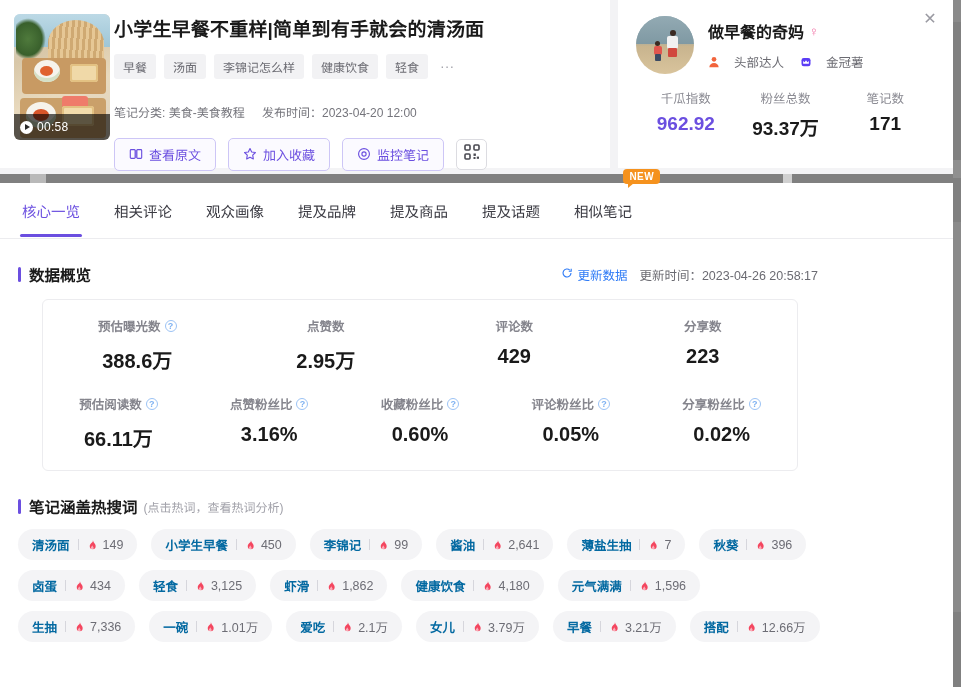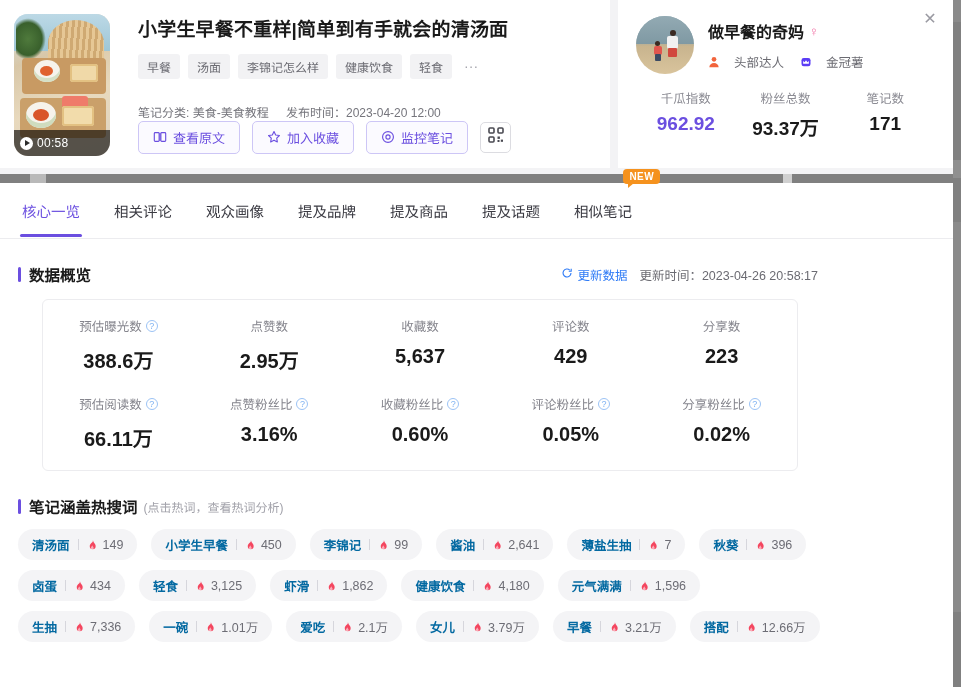--- a/index.html
+++ b/index.html
@@ -25,21 +25,21 @@
   
   .header-wrap {
     position: absolute; top: 0; left: 0; width: 953px; height: 174px;
     background: #f3f3f5;
   }
   .note-card {
     position: absolute; top: 0; left: 0; width: 610px; height: 168px;
     background: #fff; display: flex; padding: 14px 0 0 14px;
   }
   .thumb {
-    position: relative; width: 96px; height: 142px; border-radius: 14px;
+    position: relative; width: 96px; height: 126px; border-radius: 6px;
     overflow: hidden; flex: 0 0 96px;
     background: linear-gradient(160deg,#cfe3ee 0%, #d8c7a8 30%, #e8d9bd 60%, #ded3c2 100%);
   }
   .thumb .sky { position:absolute; top:0; left:0; right:0; height:26%;
     background: linear-gradient(180deg,#bcd9e6,#9ec6d6); }
   .thumb .plant { position:absolute; top:4px; left:2px; width:30px; height:42px;
     background: radial-gradient(ellipse at 40% 50%, #4f7a3c 0%, #39602c 55%, rgba(57,96,44,0) 70%); }
   .thumb .fan { position:absolute; top:6px; left:34px; width:56px; height:46px;
     border-radius: 50% 50% 8px 8px;
     background: repeating-linear-gradient(95deg,#cfa972 0 3px,#e6c795 3px 6px); }
@@ -71,34 +71,34 @@
   .thumb .dur .play {
     width: 13px; height: 13px; border-radius: 50%; background: #fff;
     display:inline-flex; align-items:center; justify-content:center; flex:0 0 13px;
   }
   .thumb .dur .play::after {
     content:""; width:0; height:0; border-left:5px solid #2b2b2b;
     border-top:3.2px solid transparent; border-bottom:3.2px solid transparent;
     margin-left:1.5px;
   }
 
-  .note-body { padding-left: 28px; padding-top: 4px; }
+  .note-body { padding-left: 4px; padding-top: 4px; }
   .note-title {
     font-size: 19px; font-weight: bold; color: #1a1a1a; line-height: 1.25;
     letter-spacing: .2px;
   }
   .tag-row { display: flex; align-items: center; gap: 8px; margin-top: 12px; }
   .chip {
     background: #f2f2f4; color: #6b6b72; font-size: 12px;
     padding: 4px 9px; border-radius: 3px; white-space: nowrap;
   }
   .chip-more { background: transparent; color: #a5a5ad; font-size: 14px; padding: 2px 4px; }
   .meta-line { margin-top: 24px; font-size: 12px; color: #75757c; }
   .meta-line span { margin-right: 14px; }
-  .btn-row { display: flex; align-items: center; gap: 12px; margin-top: 1px; }
+  .btn-row { display: flex; align-items: center; gap: 12px; margin-top: 18px; }
   .btn {
     display: inline-flex; align-items: center; gap: 6px;
     border: 1px solid #cdc6f6; color: #6b4fe0; background: #fbfaff;
     font-size: 13px; border-radius: 5px; padding: 6px 14px; cursor: pointer;
     white-space: nowrap;
   }
   .btn svg { display:block; }
   .btn-qr {
     width: 31px; height: 31px; border: 1px solid #dcdce1; border-radius: 5px;
     background:#fff; display:inline-flex; align-items:center; justify-content:center;
@@ -196,20 +196,21 @@
   .stat-card {
     margin: 14px 42px 0 42px; border: 1px solid #ececef; border-radius: 6px;
     padding: 16px 0 18px; background: #fff;
   }
   .stat-row { display:flex; }
   .stat-row + .stat-row { margin-top: 20px; }
   .stat-cell { flex:1; text-align:center; }
   .stat-lbl {
     font-size: 12.5px; color:#85858d; display:inline-flex; align-items:center; gap:4px;
     justify-content:center;
+    font-weight:bold;
   }
   .q-mark {
     width:12px; height:12px; border-radius:50%; border:1px solid #9cc3f5; color:#7fb2f2;
     font-size:9px; line-height:10px; text-align:center; display:inline-block;
     font-family:"Liberation Sans", sans-serif; cursor:pointer;
   }
   .stat-val { margin-top: 10px; font-size: 20px; font-weight: bold; color:#1a1a1a; }
 
   .hot-head { padding: 24px 22px 0 18px; }
   .hot-tags { padding: 12px 18px 0 18px; display:flex; flex-wrap:wrap; gap: 10px 14px; max-width: 920px; }
@@ -436,26 +437,20 @@
           <div class="stat-val">388.6万</div>
         </div>
         <div class="stat-cell">
           <div class="stat-lbl">
             <span>点赞数</span>
           </div>
           <div class="stat-val">2.95万</div>
         </div>
         <div class="stat-cell">
           <div class="stat-lbl">
-            <span>收藏数</span>
-          </div>
-          <div class="stat-val">5,637</div>
-        </div>
-        <div class="stat-cell">
-          <div class="stat-lbl">
             <span>评论数</span>
           </div>
           <div class="stat-val">429</div>
         </div>
         <div class="stat-cell">
           <div class="stat-lbl">
             <span>分享数</span>
           </div>
           <div class="stat-val">223</div>
         </div>

